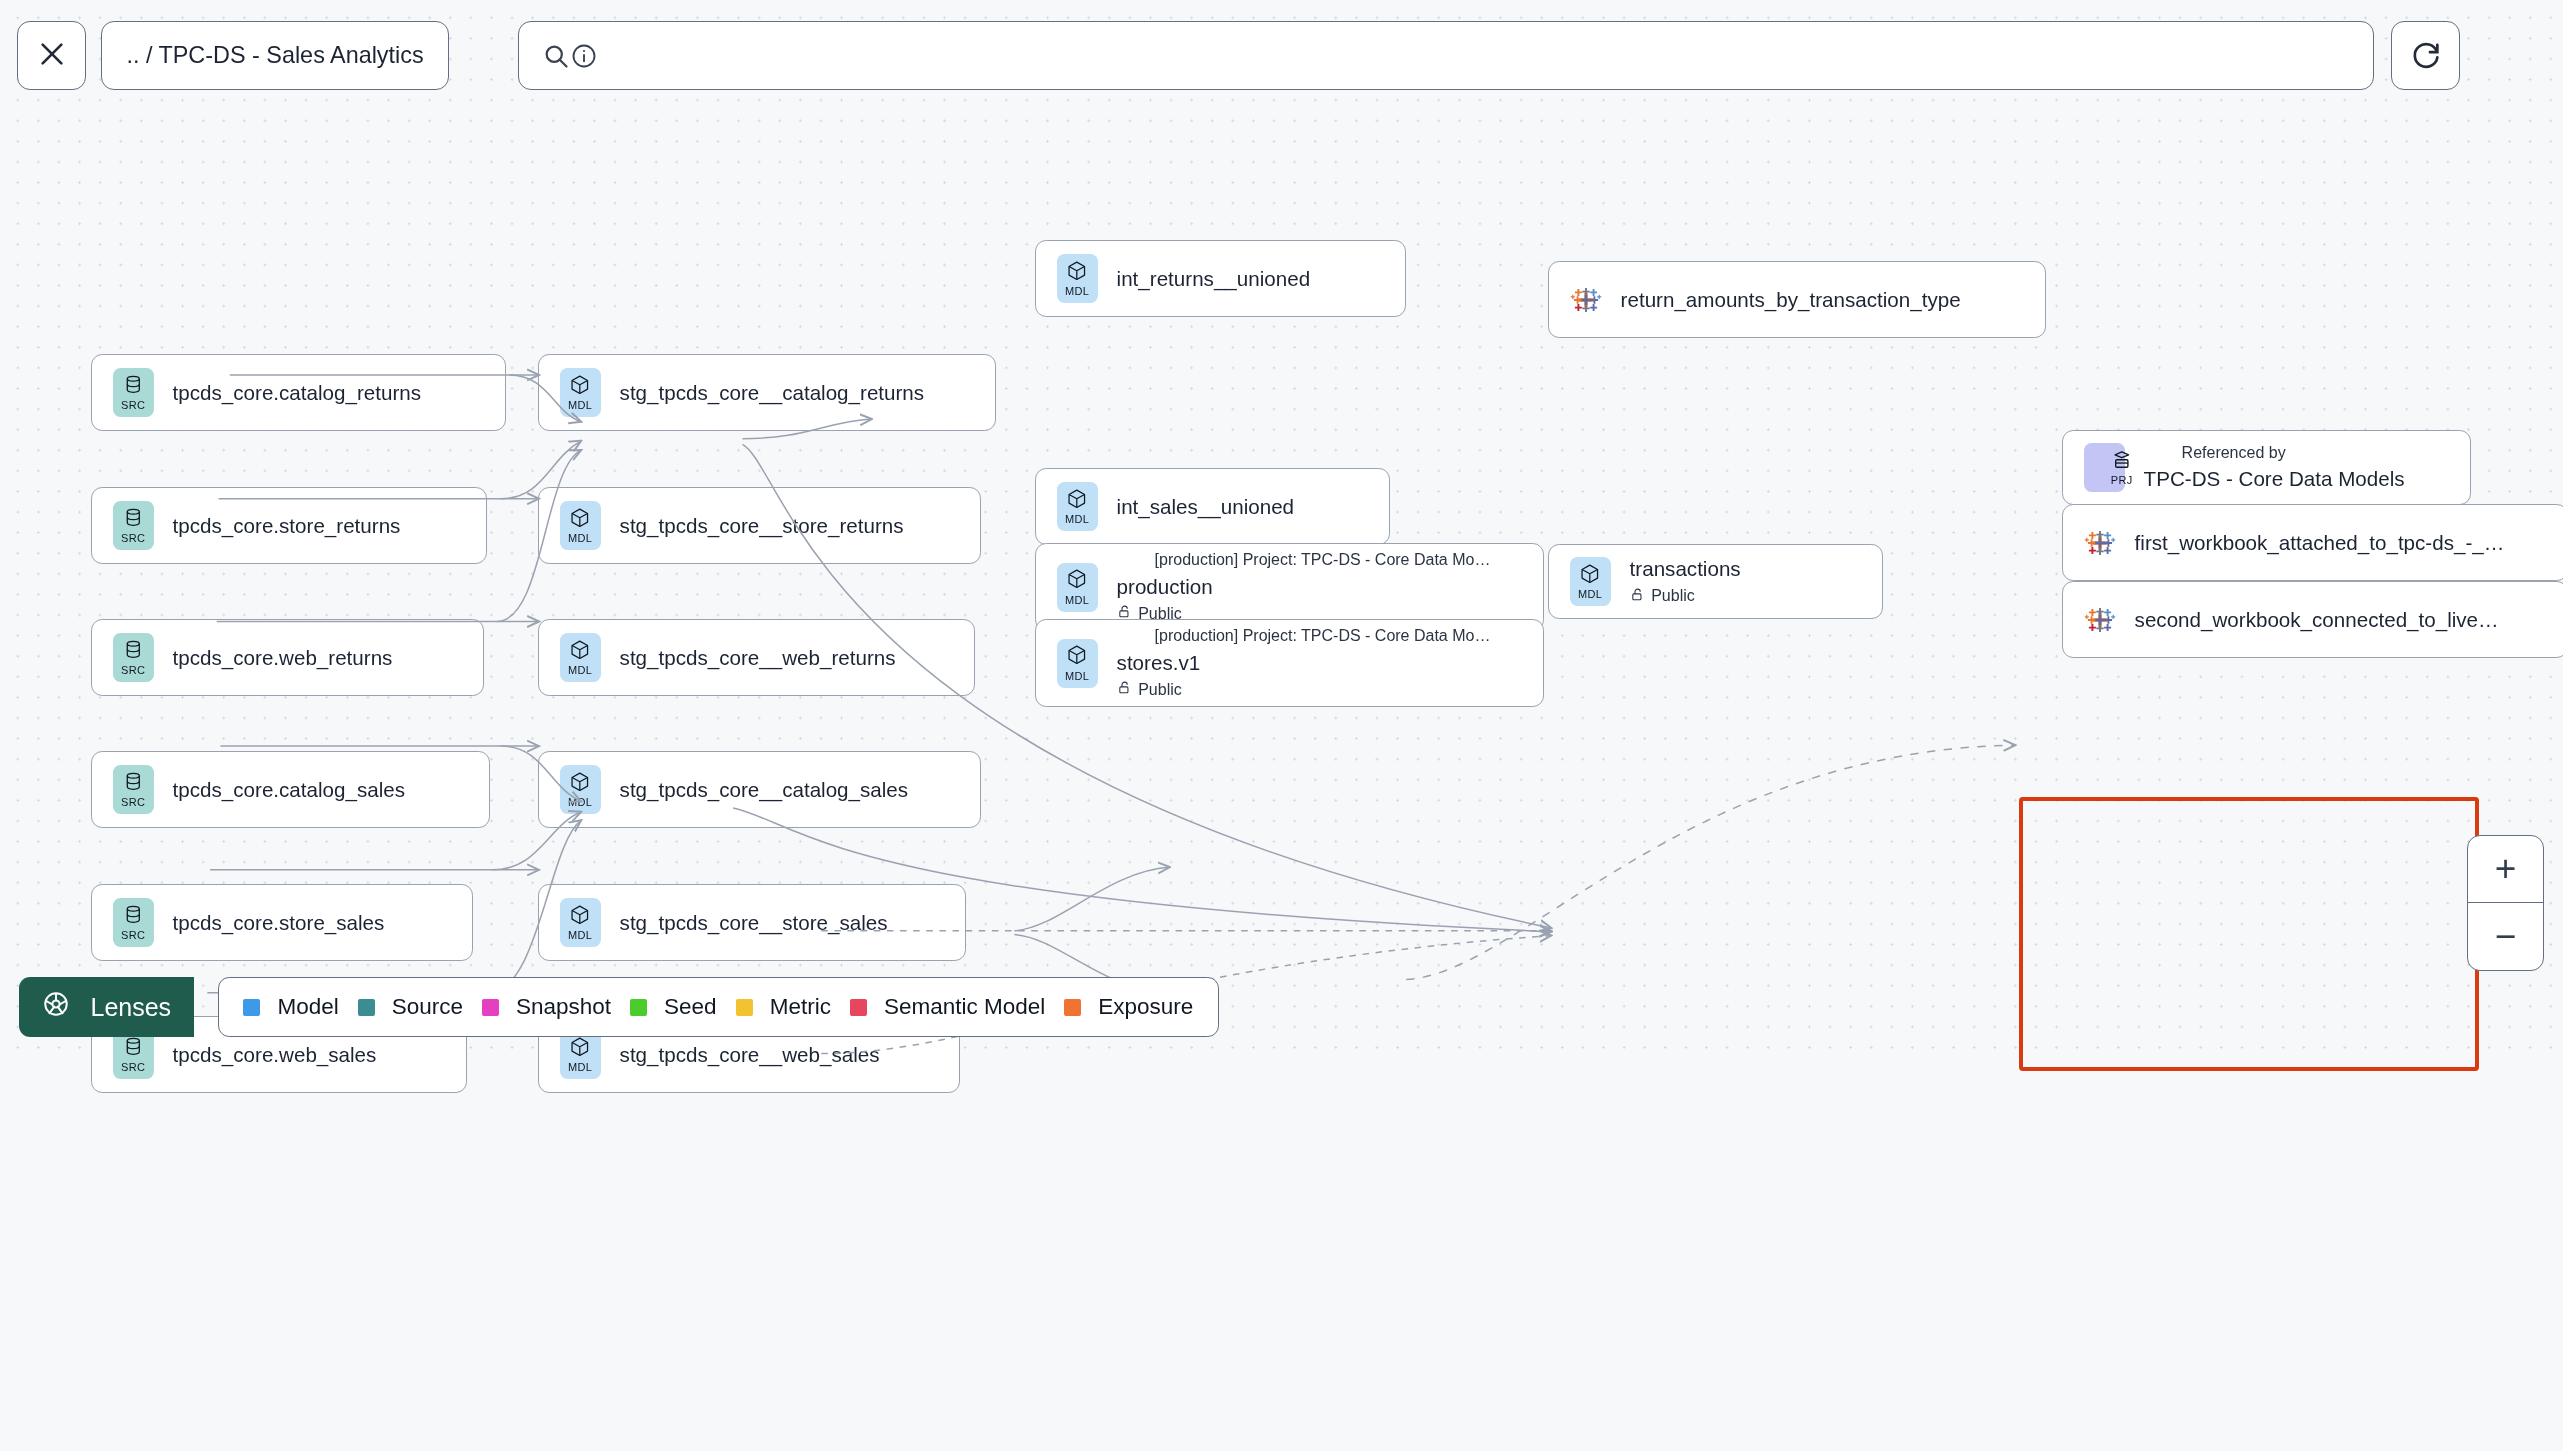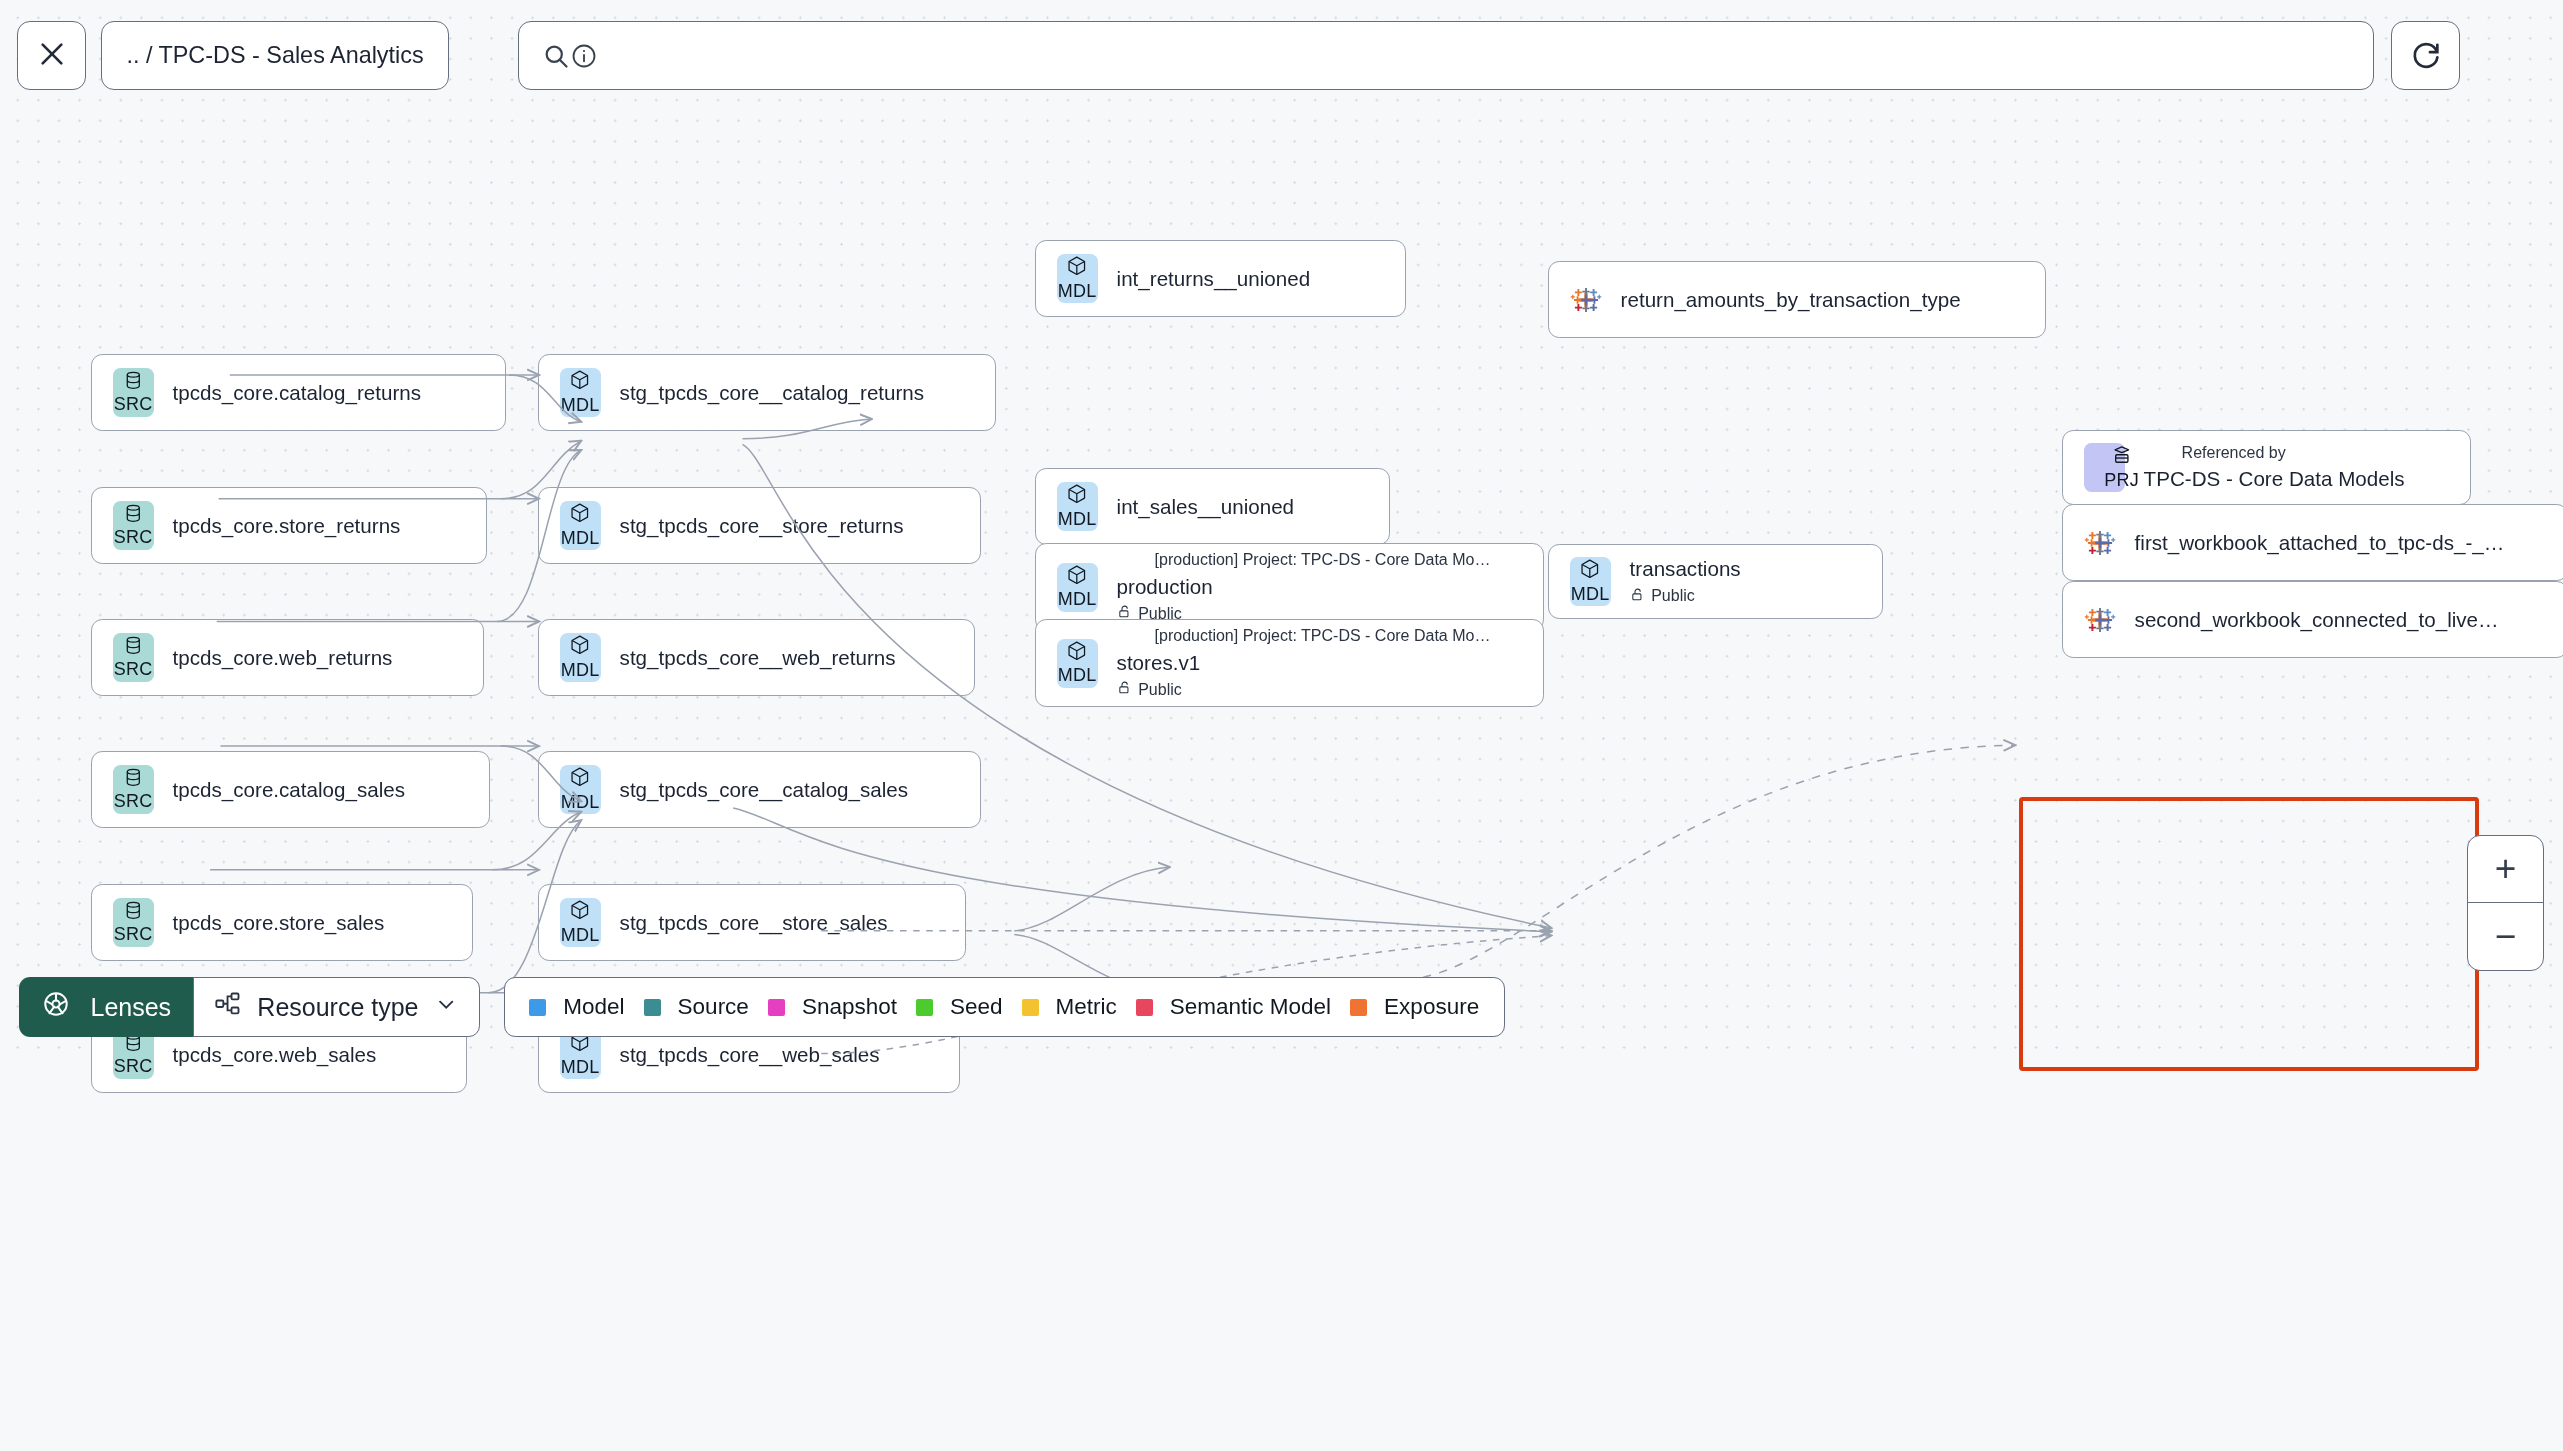--- a/index.html
+++ b/index.html
@@ -114,21 +114,21 @@
     width: 41px; height: 49px;
     border-radius: 7.5px;
     display: flex; flex-direction: column;
     align-items: center; justify-content: center;
     margin-right: 19px;
   }
   .badge.src { background: #a9dad6; }
   .badge.mdl { background: #bfe0f7; }
   .badge.prj { background: #c3c6f5; padding-left: 35px; }
   .badge .blabel {
-    font-size: 18px;
+    font-size: 11px;
     letter-spacing: 0.3px;
     color: #111821;
     margin-top: 0.9px;
     font-family: "Liberation Sans", sans-serif;
   }
   .node .body { display: flex; flex-direction: column; justify-content: center; min-width: 0; }
   .node .nm { font-size: 20.6px; color: #1c2433; white-space: nowrap; }
   .node .sub-top { font-size: 16px; color: #2b3442; white-space: nowrap; margin-bottom: 5.6px; margin-left: 38px; }
   .node .sub-bot { font-size: 16px; color: #2b3442; display:flex; align-items:center; gap:6.6px; margin-top: 5.6px; }
 
@@ -610,36 +610,20 @@
   <div class="bottombar">
     <div class="lenses-btn">
       <span>
         <svg width="28" height="28" viewBox="0 0 24 24" fill="none" stroke="#ffffff" stroke-width="1.7">
           <circle cx="12" cy="12" r="9.2"></circle>
           <path d="M12 2.8 L12 9.6 M21 9 L14.6 12.8 M18 20.5 L13 13.6 M6 20.5 L11 13.6 M3 9 L9.4 12.8"></path>
           <circle cx="12" cy="12" r="3.1"></circle>
         </svg>
       </span>
       <span>Lenses</span>
-    </div>
-    <div class="restype-btn">
-      <span>
-        <svg width="28" height="28" viewBox="0 0 24 24" fill="none" stroke="#2b3442" stroke-width="1.6">
-          <rect x="2" y="9" width="6" height="5.6" rx="1"></rect>
-          <rect x="15" y="3" width="6" height="5" rx="1"></rect>
-          <rect x="15" y="15" width="6" height="5" rx="1"></rect>
-          <path d="M8 11.8h3.6V5.5H15 M11.6 11.8v5.7H15"></path>
-        </svg>
-      </span>
-      <span>Resource type</span>
-      <span>
-        <svg width="24.4" height="24.4" viewBox="0 0 24 24" fill="none" stroke="#2b3442" stroke-width="1.9" stroke-linecap="round">
-          <path d="M6 9.5 L12 15.5 L18 9.5"></path>
-        </svg>
-      </span>
     </div>
     <div class="legend" id="legend">
         <div class="legend-item">
           <span class="swatch" style="background:#3d9ae8"></span>
                <span>Model</span>
         </div>
         <div class="legend-item">
           <span class="swatch" style="background:#3b8c93"></span>
                <span>Source</span>
         </div>

